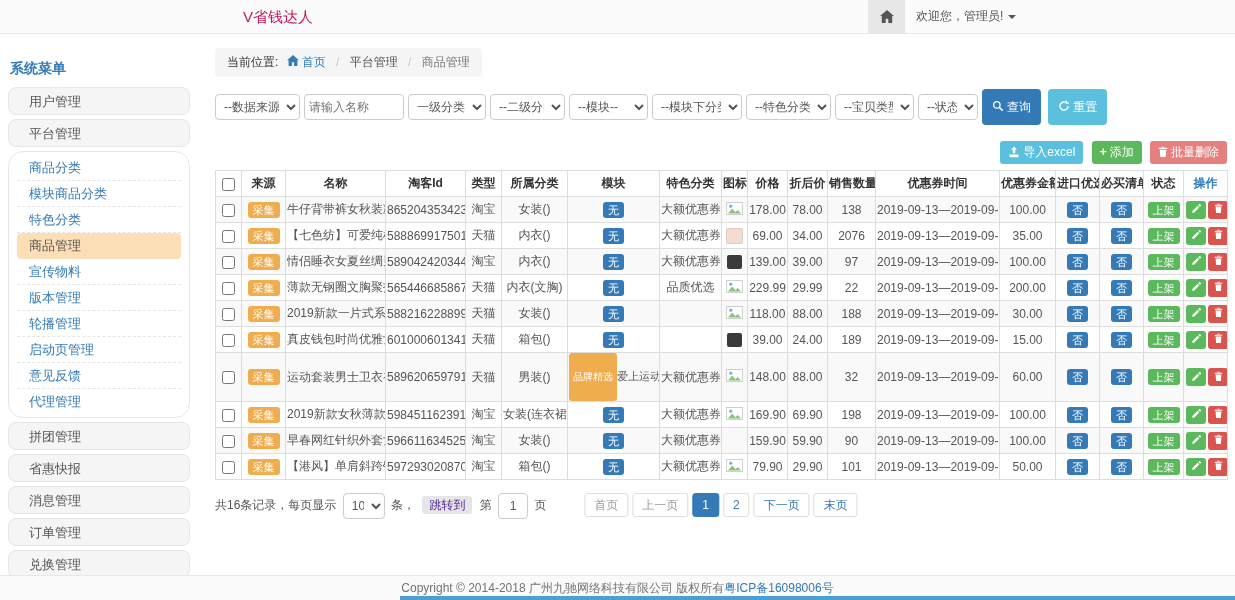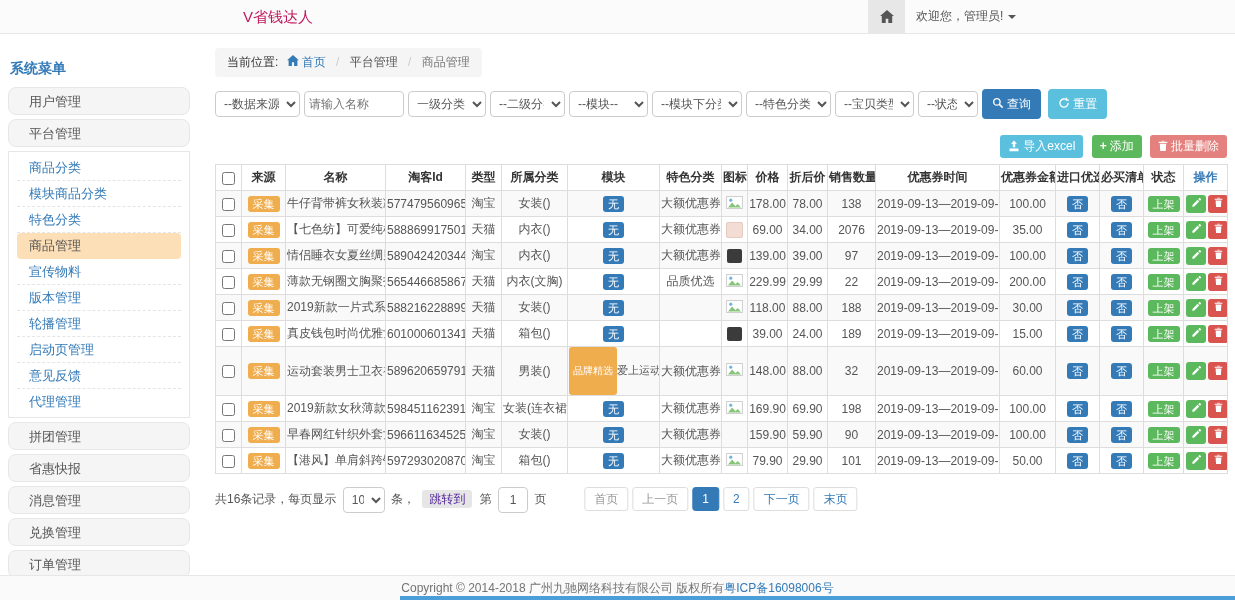--- a/index.html
+++ b/index.html
@@ -7,34 +7,34 @@
   
   .topbar{position:absolute;top:0;left:0;width:1235px;height:33px;background:#fbfbfb;border-bottom:1px solid #e7e7e7;z-index:4;}
   .app-title{position:absolute;left:243px;top:0;line-height:33px;font-size:15px;color:#be185d;}
   .home-box{position:absolute;left:868px;top:0;width:37px;height:33px;background:#e7e7e7;text-align:center;line-height:38px;cursor:pointer;}
   .welcome{position:absolute;left:916px;top:0;line-height:33px;font-size:12px;color:#555;cursor:pointer;}
   .caret{display:inline-block;width:0;height:0;border-left:4px solid transparent;border-right:4px solid transparent;border-top:4px solid #555;margin-left:5px;vertical-align:middle;}
   
   .sidebar{position:absolute;left:8px;top:48px;width:182px;}
   .sidebar-title{color:#337ab7;font-size:14px;font-weight:bold;padding:12px 2px 9px;}
   .menu-bar{height:28px;line-height:28px;background:#f5f5f5;border:1px solid #e7e7e7;border-radius:8px;margin-bottom:4px;padding-left:20px;font-size:13px;color:#555;cursor:pointer;box-sizing:border-box;}
-  .submenu{background:#fff;border:1px solid #e7e7e7;border-radius:0;margin-bottom:4px;padding:3px 8px;}
+  .submenu{background:#fff;border:1px solid #e7e7e7;border-radius:15px;margin-bottom:4px;padding:3px 8px;}
   .sub-item{height:25px;line-height:25px;padding-left:12px;font-size:13px;color:#337ab7;border-bottom:1px dashed #e5e5e5;cursor:pointer;}
   .sub-item:last-child{border-bottom:none;}
   .sub-item.active{background:#fcdfb6;border-radius:4px;color:#555;border-bottom-color:transparent;}
   
   .main{position:absolute;left:215px;top:48px;width:1012px;}
   .breadcrumb{display:inline-block;background:#f5f5f5;border-radius:4px;padding:6px 12px;font-size:12px;color:#333;}
   .breadcrumb .sep{color:#ccc;margin:0 7px;}
   .crumb-link{color:#337ab7;cursor:pointer;}
   .crumb-mid{color:#555;}
   .crumb-current{color:#777;}
   .filter-row{margin-top:12px;white-space:nowrap;}
   .f-select,.f-input,.pp-select,.jump-input{height:26px;border:1px solid #ccc;border-radius:4px;font-size:12px;color:#555;margin-right:4px;padding:0 4px;background:#fff;vertical-align:middle;font-family:inherit;box-sizing:border-box;}
-  .btn{display:inline-block;border:none;border-radius:4px;color:#fff;font-size:12px;height:30px;padding:0 10px;cursor:pointer;vertical-align:middle;font-family:inherit;}
+  .btn{display:inline-block;border:none;border-radius:4px;color:#fff;font-size:12px;height:36px;padding:0 10px;cursor:pointer;vertical-align:middle;font-family:inherit;}
   .btn svg{vertical-align:-1px;margin-right:3px;}
   .btn-primary{background:#337ab7;}
   .btn-info{background:#5bc0de;}
   .btn-success{background:#5cb85c;}
   .btn-danger{background:#e4807d;}
   .btn-sm{height:23px;padding:0 8px;border-radius:3px;margin-left:5px;}
   .plus{font-weight:bold;margin-right:3px;}
   .toolbar{text-align:right;margin:16px 0 6px;}
   
   table.grid{width:100%;border-collapse:collapse;table-layout:fixed;}
@@ -98,22 +98,22 @@
       <div class="sub-item">版本管理</div>
       <div class="sub-item">轮播管理</div>
       <div class="sub-item">启动页管理</div>
       <div class="sub-item">意见反馈</div>
       <div class="sub-item">代理管理</div>
     </div>
   <div>
       <div class="menu-bar">拼团管理</div>
       <div class="menu-bar">省惠快报</div>
       <div class="menu-bar">消息管理</div>
+      <div class="menu-bar">订单管理</div>
       <div class="menu-bar">兑换管理</div>
-      <div class="menu-bar">订单管理</div>
       <div class="menu-bar">代理管理</div>
     </div>
 </div>
 
 <div class="main">
   <div class="breadcrumb">
     <span>当前位置:</span>
     <span style="margin:0 3px 0 5px;"><svg width="12" height="11" viewBox="0 0 16 15" fill="#337ab7">
           <path d="M8 0L0 7h2v8h4.5v-5h3v5H14V7h2z"></path>
         </svg></span><span class="crumb-link">首页</span>
@@ -188,21 +188,21 @@
           <th>必买清单</th>
           <th>状态</th>
           <th class="op-head">操作</th>
         </tr>
     </thead>
     <tbody>
         <tr>
           <td><input type="checkbox" style=""></td>
           <td><span class="badge b-orange">采集</span></td>
           <td>牛仔背带裤女秋装减龄...</td>
-          <td>577479560965</td>
+          <td>865204353423</td>
           <td>淘宝</td>
           <td>女装()</td>
           <td><span class="badge b-blue">无</span></td>
           <td>大额优惠券</td>
           <td><span><svg width="17" height="13" viewBox="0 0 18 14">
                 <rect x="0.5" y="0.5" width="17" height="13" fill="#fff" stroke="#ccc"></rect>
                 <circle cx="5" cy="4.5" r="1.7" fill="#6fb3e0"></circle>
                 <path d="M2 12.5l4.5-5.5 3.5 4 2.5-2.5 3.5 4z" fill="#87c57a"></path>
               </svg></span></td>
           <td>178.00</td>

